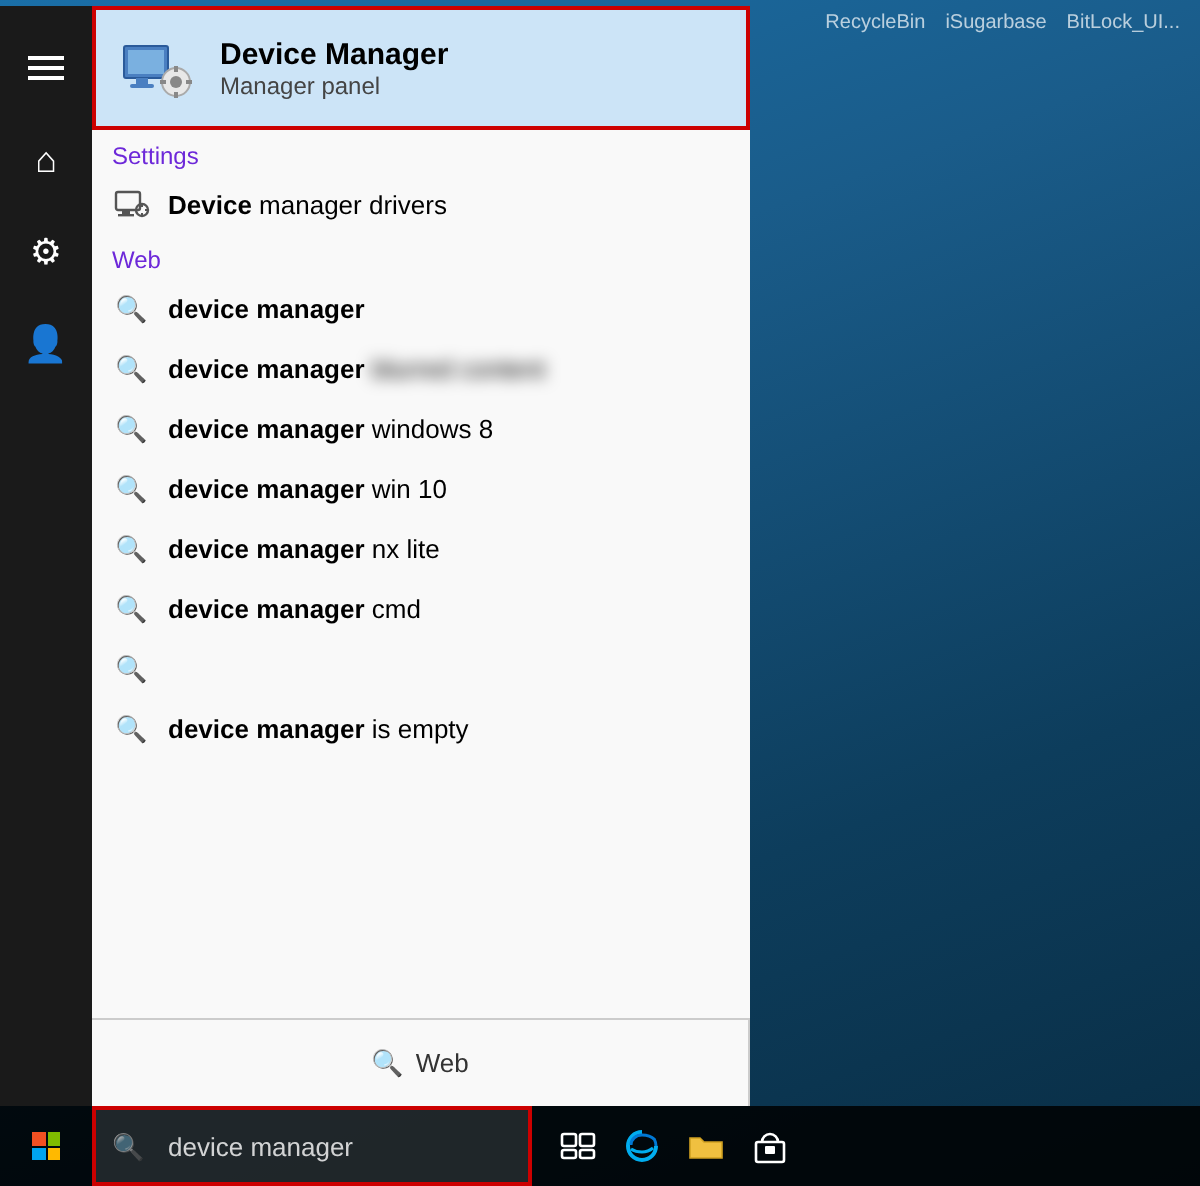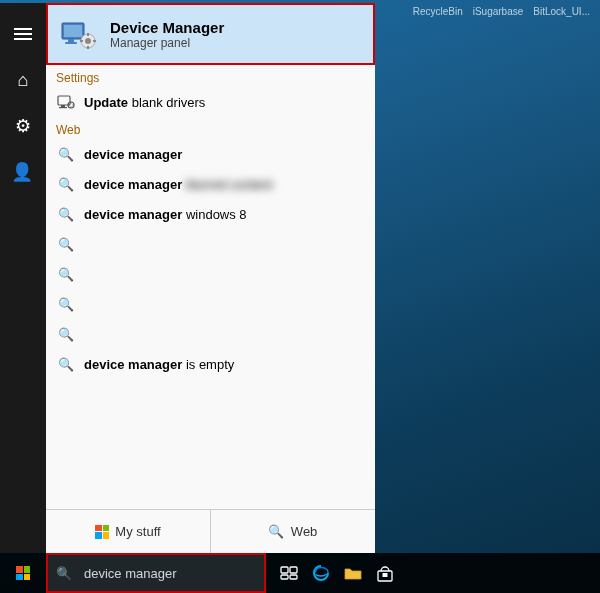--- a/index.html
+++ b/index.html
@@ -106,21 +106,21 @@
     }
 
     .top-result-text p {
       font-size: 12px;
       color: #444;
     }
 
     
     .section-label {
       font-size: 12px;
-      color: #a16207;
+      color: #6d28d9;
       padding: 6px 10px 2px 10px;
       font-weight: 400;
     }
 
     .search-item {
       display: flex;
       align-items: center;
       padding: 5px 10px;
       gap: 8px;
       cursor: pointer;
@@ -339,21 +339,21 @@
           <rect x="4" y="12" width="4" height="2" fill="#555"></rect>
           <rect x="2" y="14" width="8" height="1.2" fill="#555"></rect>
           <circle cx="14" cy="12" r="3" fill="none" stroke="#555" stroke-width="1.2"></circle>
           <line x1="14" y1="9.5" x2="14" y2="10.5" stroke="#555" stroke-width="1"></line>
           <line x1="14" y1="13.5" x2="14" y2="14.5" stroke="#555" stroke-width="1"></line>
           <line x1="11.5" y1="12" x2="12.5" y2="12" stroke="#555" stroke-width="1"></line>
           <line x1="15.5" y1="12" x2="16.5" y2="12" stroke="#555" stroke-width="1"></line>
         </svg>
       </div>
       <div class="search-item-text">
-        <strong>Update </strong><span>blank drivers</span>
+        <strong>Device </strong><span>manager drivers</span>
       </div>
     </div>
 
     <div class="section-label">Web</div>
 
     <div class="search-item">
       <div class="search-item-icon">🔍</div>
       <div class="search-item-text">
         <strong>device manager</strong>
       </div>
@@ -368,51 +368,51 @@
 
     <div class="search-item">
       <div class="search-item-icon">🔍</div>
       <div class="search-item-text">
         <strong>device manager</strong><span> windows 8</span>
       </div>
     </div>
 
     <div class="search-item">
       <div class="search-item-icon">🔍</div>
-    </div>
-
-    <div class="search-item">
-      <div class="search-item-icon">🔍</div>
-    </div>
-
-    <div class="search-item">
-      <div class="search-item-icon">🔍</div>
+      <div class="search-item-text">
+        <strong>device manager</strong><span> win 10</span>
+      </div>
+    </div>
+
+    <div class="search-item">
+      <div class="search-item-icon">🔍</div>
+      <div class="search-item-text">
+        <strong>device manager</strong><span> nx lite</span>
+      </div>
+    </div>
+
+    <div class="search-item">
+      <div class="search-item-icon">🔍</div>
+      <div class="search-item-text">
+        <strong>device manager</strong><span> cmd</span>
+      </div>
     </div>
 
     <div class="search-item">
       <div class="search-item-icon">🔍</div>
     </div>
 
     <div class="search-item">
       <div class="search-item-icon">🔍</div>
       <div class="search-item-text">
         <strong>device manager</strong><span> is empty</span>
       </div>
     </div>
 
     <div class="bottom-bar">
-      <div class="bottom-tab">
-        <div class="win-logo-sm">
-          <div class="sq1"></div>
-          <div class="sq2"></div>
-          <div class="sq3"></div>
-          <div class="sq4"></div>
-        </div>
-        <span>My stuff</span>
-      </div>
       <div class="bottom-tab">
         <span>🔍</span>
         <span>Web</span>
       </div>
     </div>
   </div>
 </div>
 
 <div class="taskbar">
   <div class="taskbar-start-btn">

